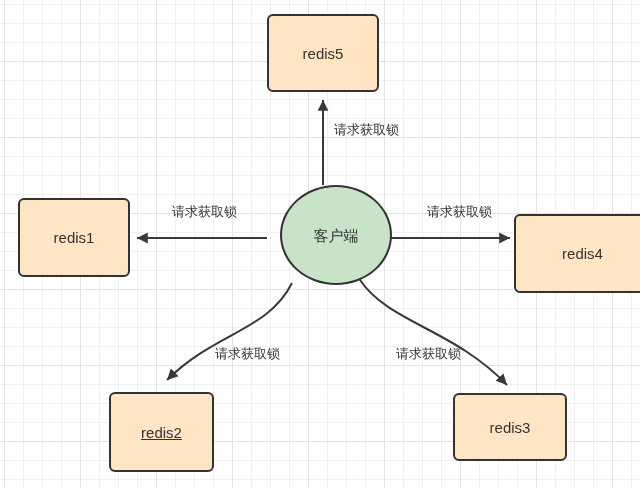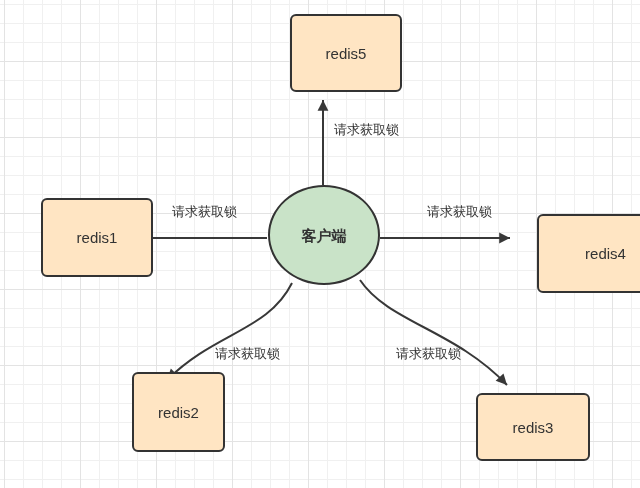--- a/index.html
+++ b/index.html
@@ -43,21 +43,20 @@
     box-sizing: border-box;
     background: var(--node-fill, #ffe5c3);
     border: 2px solid var(--node-border, #333333);
     border-radius: 6px;
     display: flex;
     align-items: center;
     justify-content: center;
     color: var(--text, #333333);
     font-size: 15px;
     line-height: 1;
-    margin-left: 23px;
   }
   .node-client {
     position: absolute;
     box-sizing: border-box;
     background: var(--client-fill, #c9e3c8);
     border: 2px solid var(--client-border, #333333);
     border-radius: 50%;
     display: flex;
     align-items: center;
     justify-content: center;
@@ -69,23 +68,23 @@
     position: absolute;
     color: var(--text, #333333);
     font-size: 13px;
     line-height: 1;
     white-space: nowrap;
   }
   
   #node-redis5 { left: 267px; top: 14px;  width: 112px; height: 78px; }
   #node-redis1 { left: 18px;  top: 198px; width: 112px; height: 79px; align-items: center; }
   #node-redis4 { left: 514px; top: 214px; width: 137px; height: 79px; }
-  #node-redis2 { left: 109px; top: 372px; width: 93px; height: 80px; }
+  #node-redis2 { left: 109px; top: 392px; width: 105px; height: 80px; text-decoration: underline; }
   #node-redis3 { left: 453px; top: 393px; width: 114px; height: 68px; }
-  #node-client { left: 268px; top: 185px; width: 112px; height: 100px; font-weight: bold; }
+  #node-client { left: 280px; top: 185px; width: 112px; height: 100px; }
   
   #edge-label-redis5 { left: 334px; top: 123px; }
   #edge-label-redis1 { left: 172px; top: 205px; }
   #edge-label-redis4 { left: 427px; top: 205px; }
   #edge-label-redis2 { left: 215px; top: 347px; }
   #edge-label-redis3 { left: 396px; top: 347px; }
 </style>
 </head>
 <body>
 

